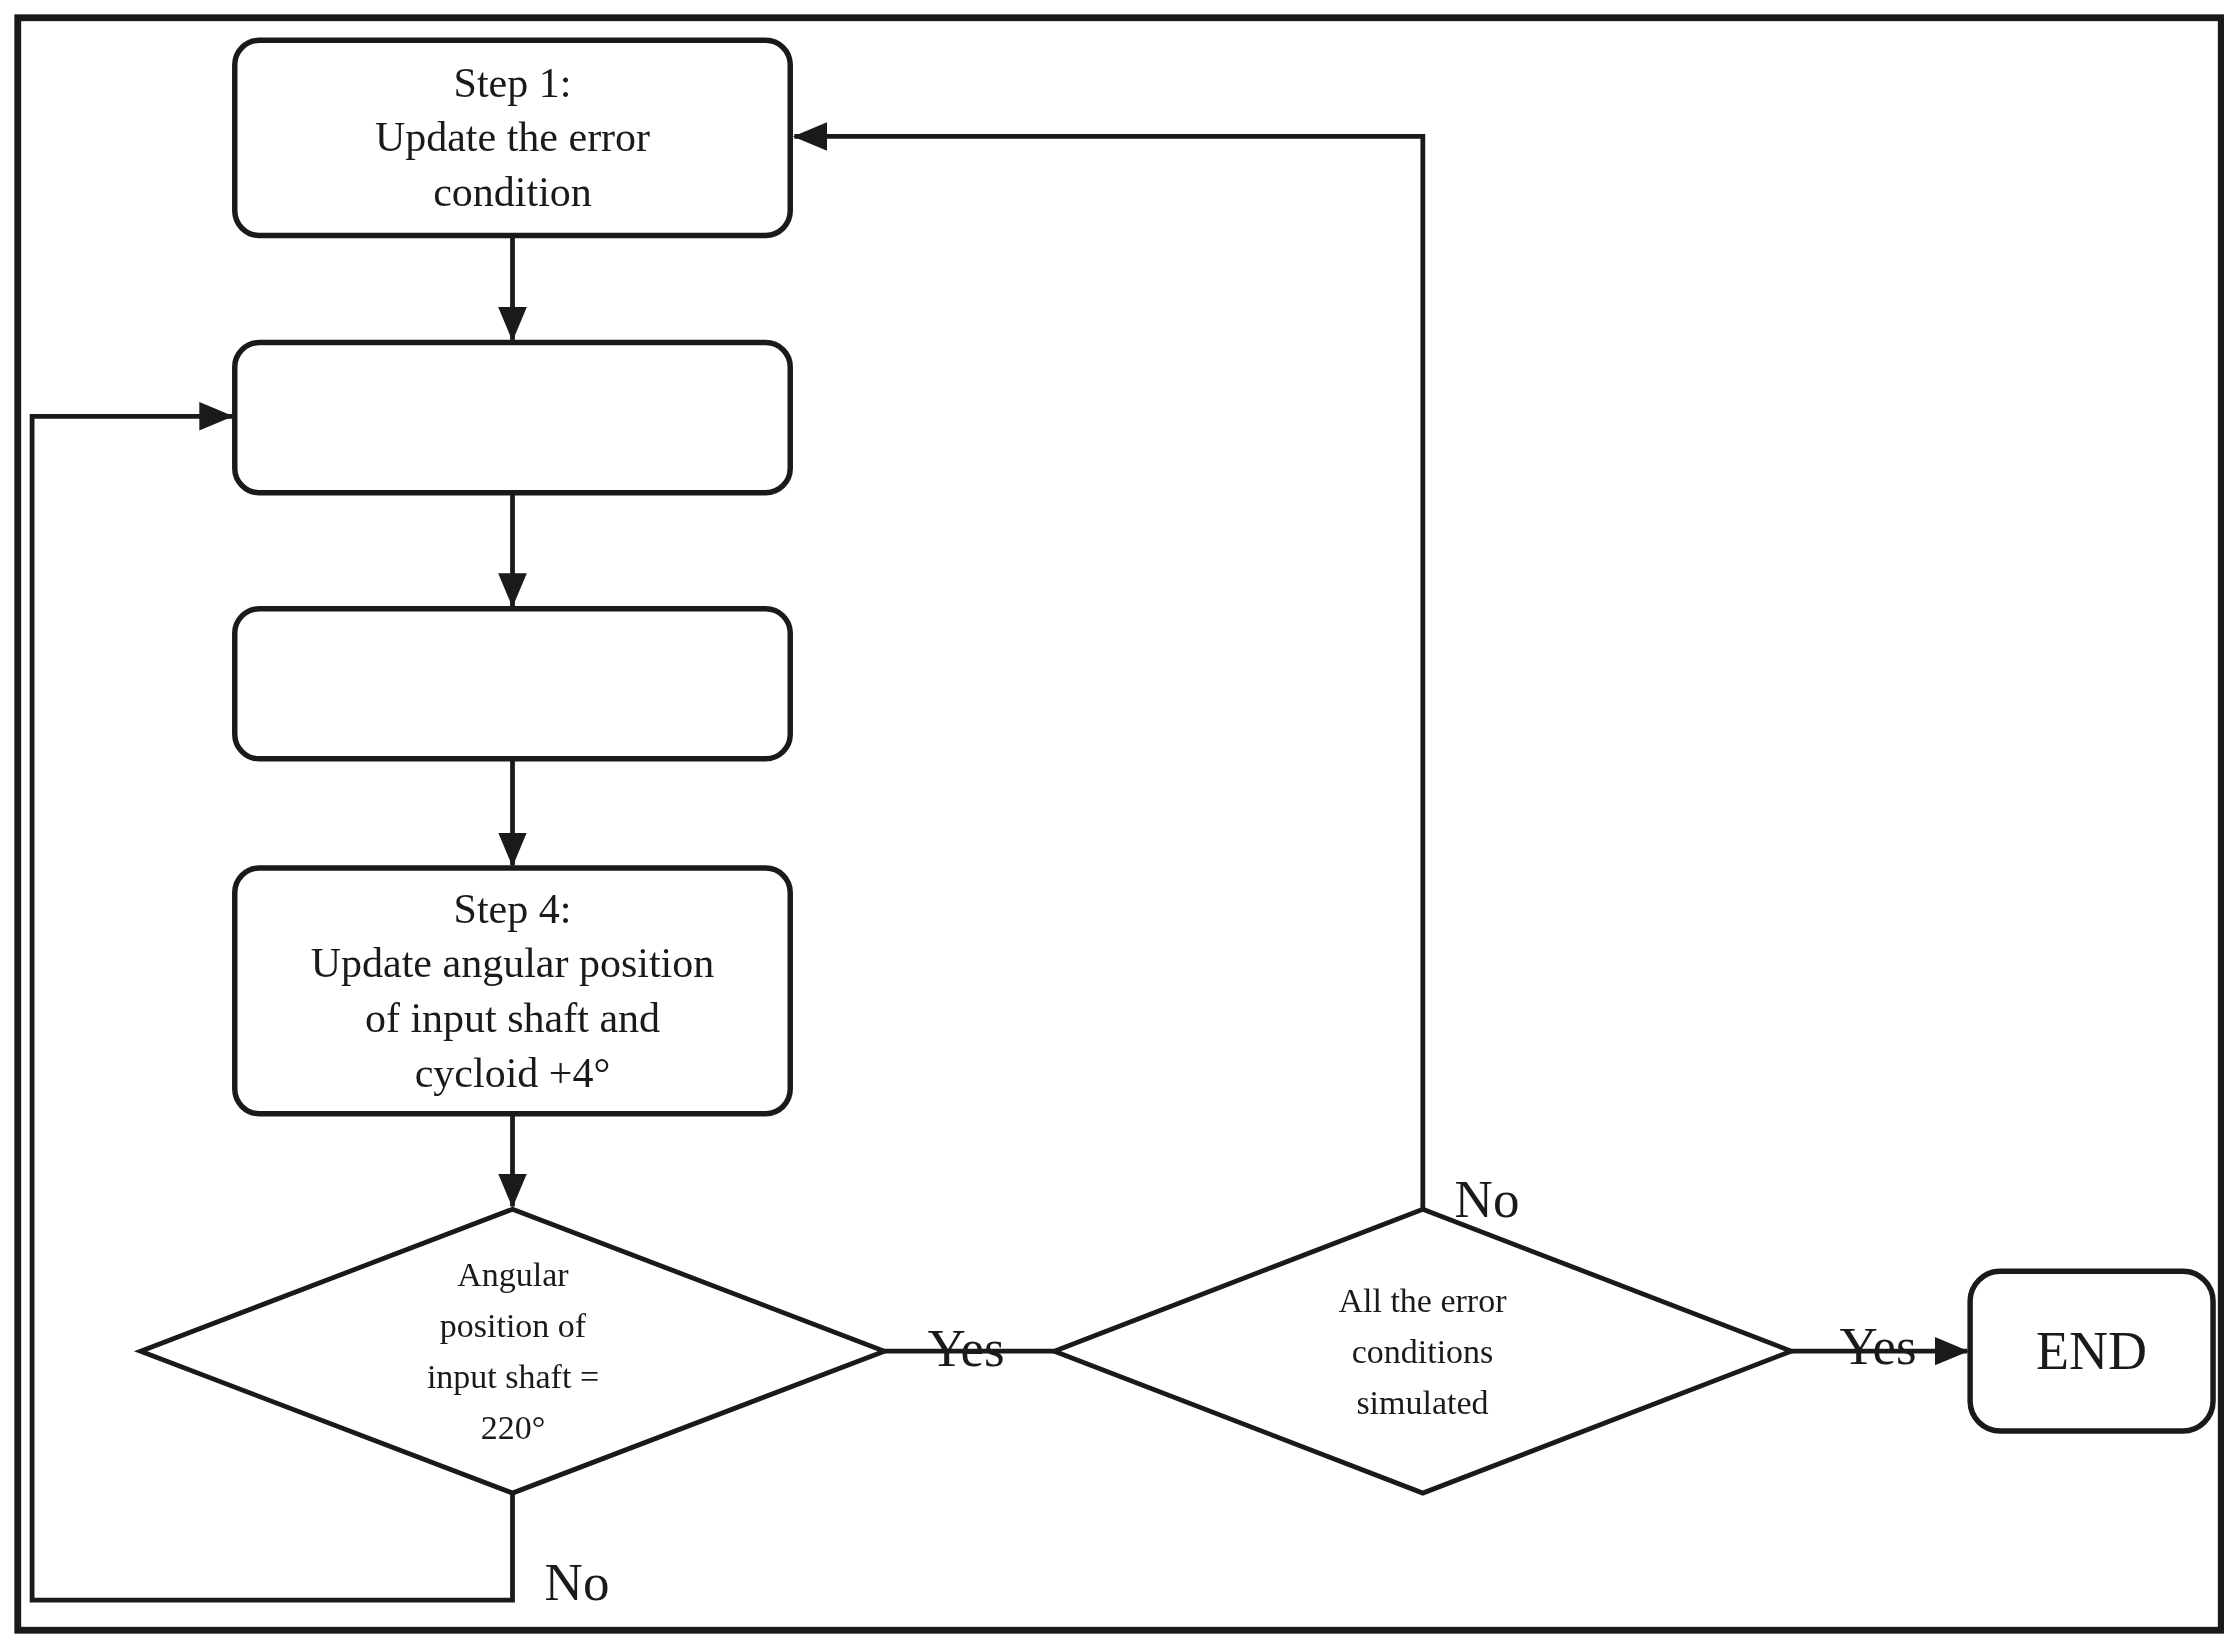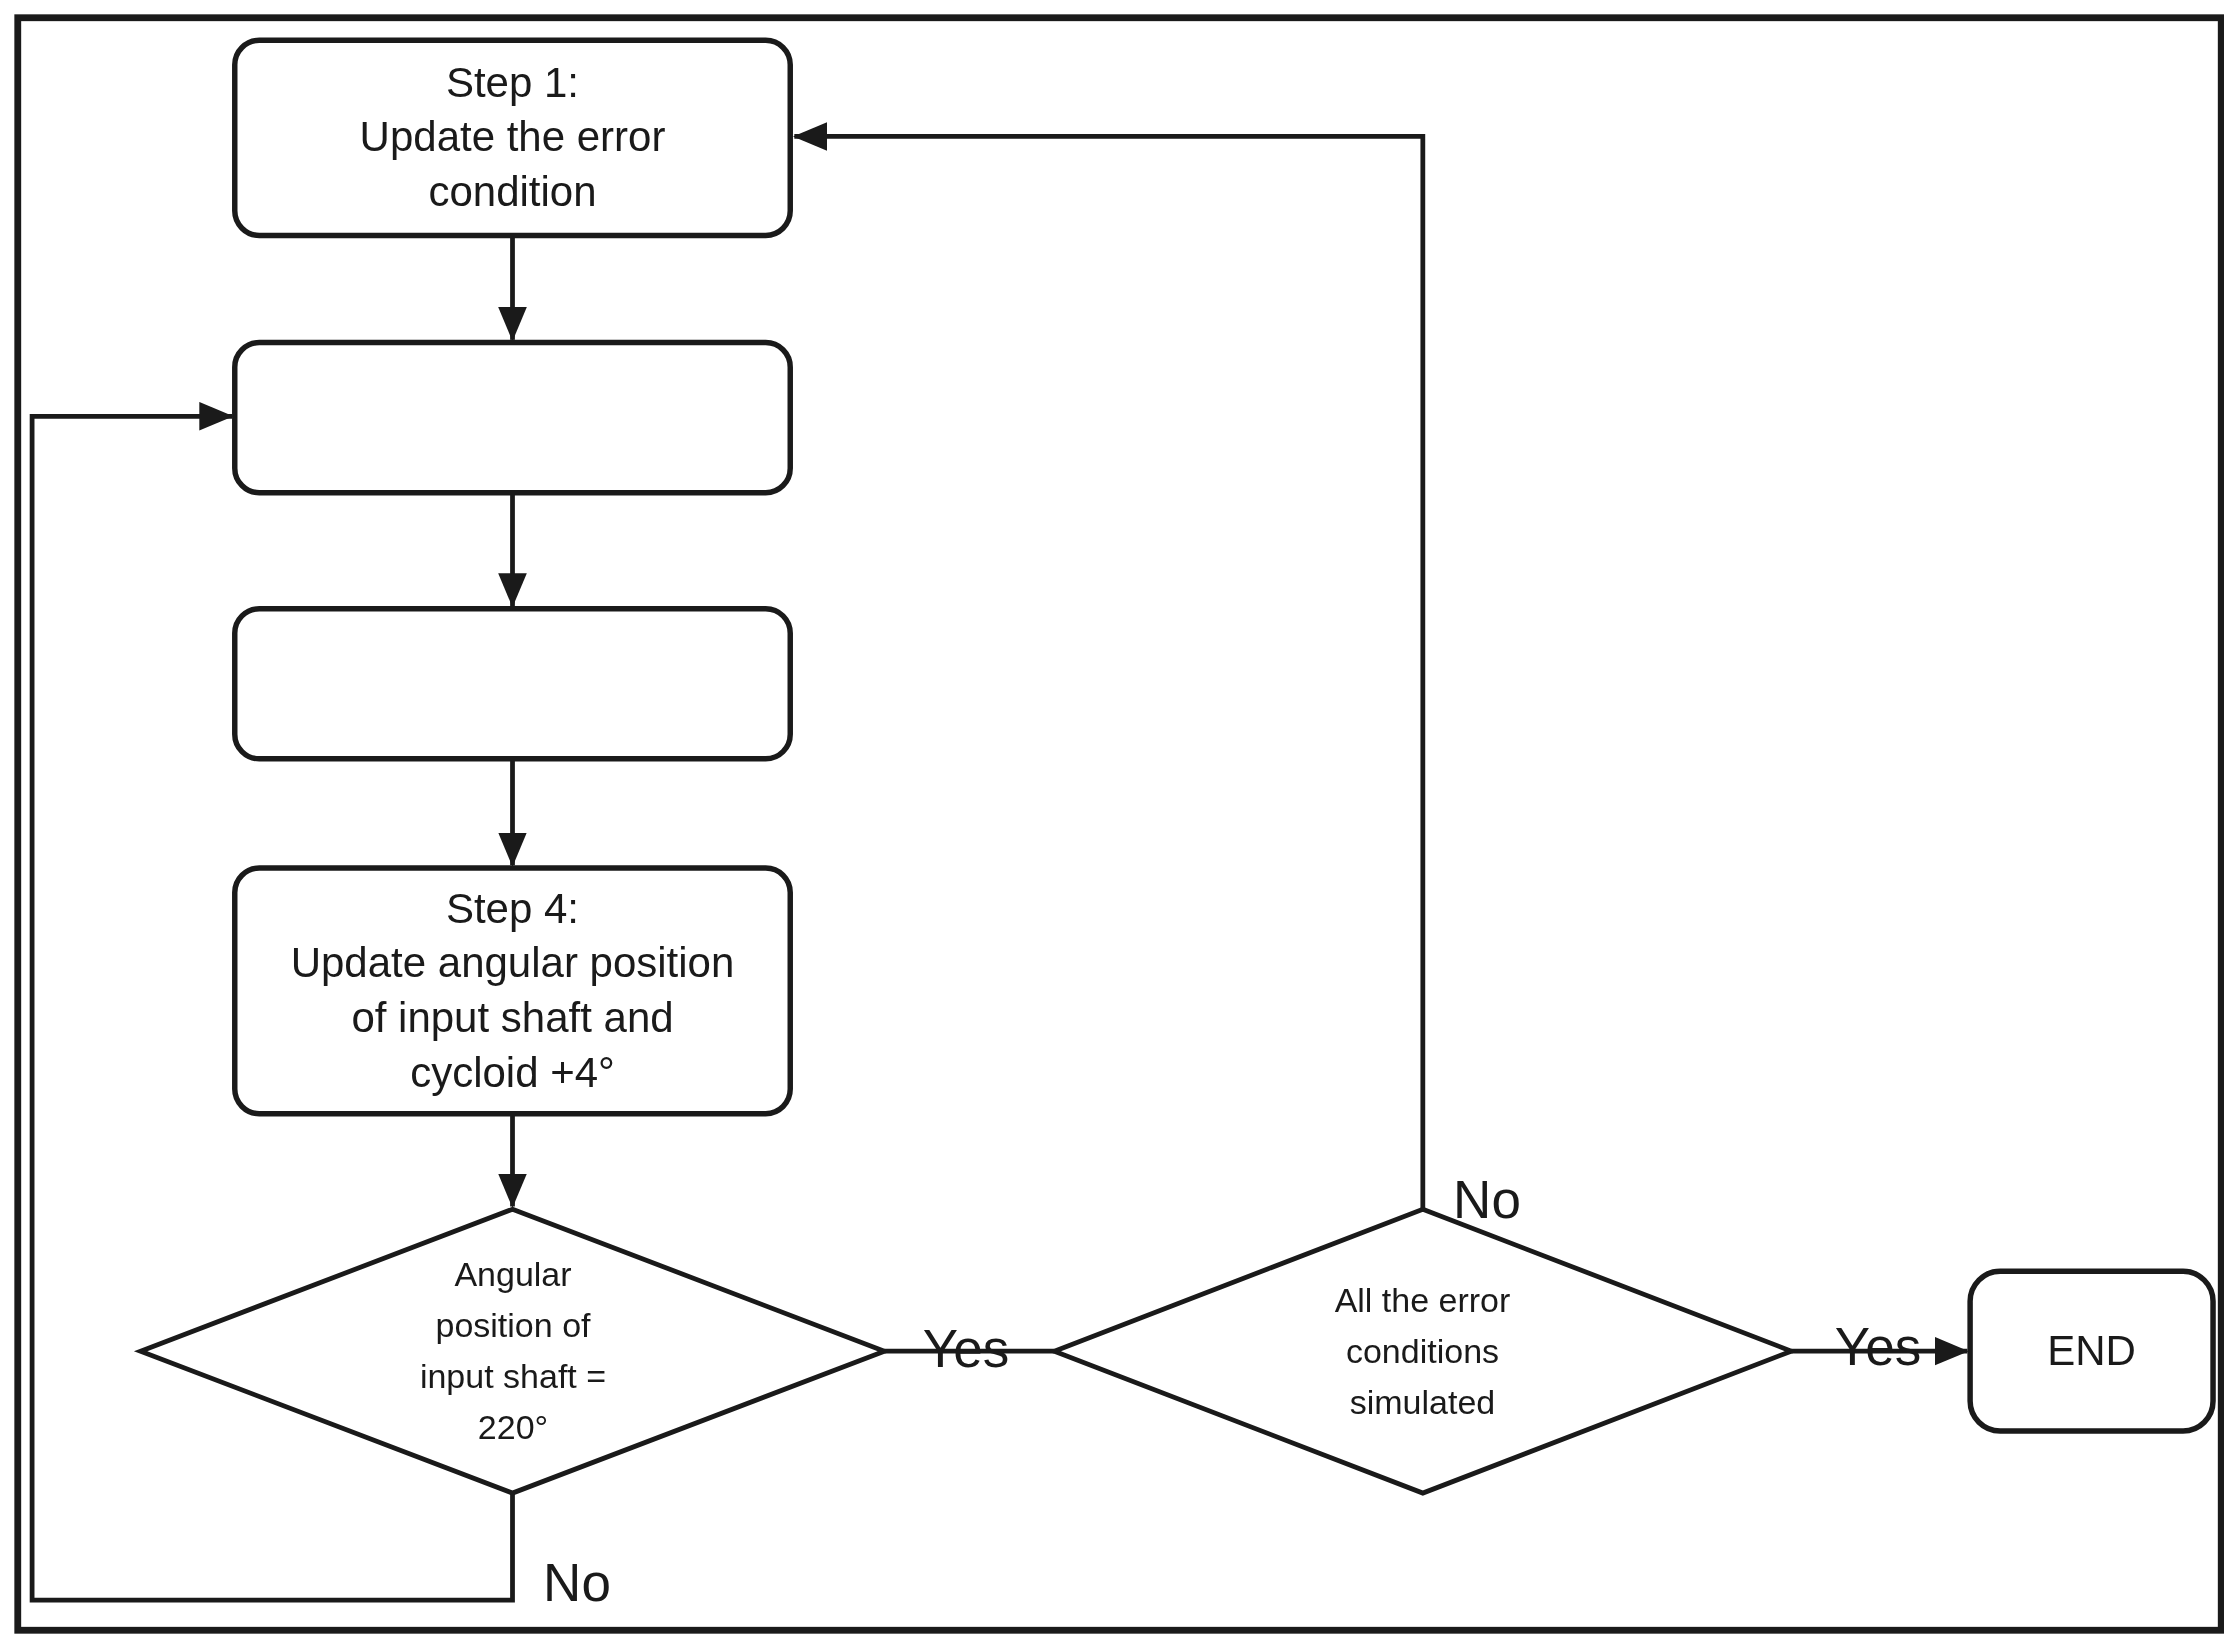--- a/index.html
+++ b/index.html
@@ -5,21 +5,21 @@
   html, body {
     margin: 0;
     padding: 0;
     background: #ffffff;
   }
   .stage {
     position: relative;
     width: 2224px;
     height: 1648px;
     background: #ffffff;
-    font-family: Liberation Sans, sans-serif;
+    font-family: Liberation Serif, serif;
     color: #1a1a1a;
     overflow: hidden;
   }
   svg.layer {
     position: absolute;
     left: 0;
     top: 0;
     width: 2239px;
     height: 1648px;
   }
@@ -33,21 +33,21 @@
     font-size: 42px;
     line-height: 1.3;
     color: #1a1a1a;
     pointer-events: none;
   }
   .node-label.diamond-text {
     font-size: 34px;
     line-height: 1.5;
   }
   .node-label.end-text {
-    font-size: 42px;
+    font-size: 54px;
   }
   .edge-label {
     position: absolute;
     transform: translate(-50%, -50%);
     font-size: 53px;
     line-height: 1;
     white-space: pre-line;
     color: #1a1a1a;
     pointer-events: none;
     margin-top: 39px;

